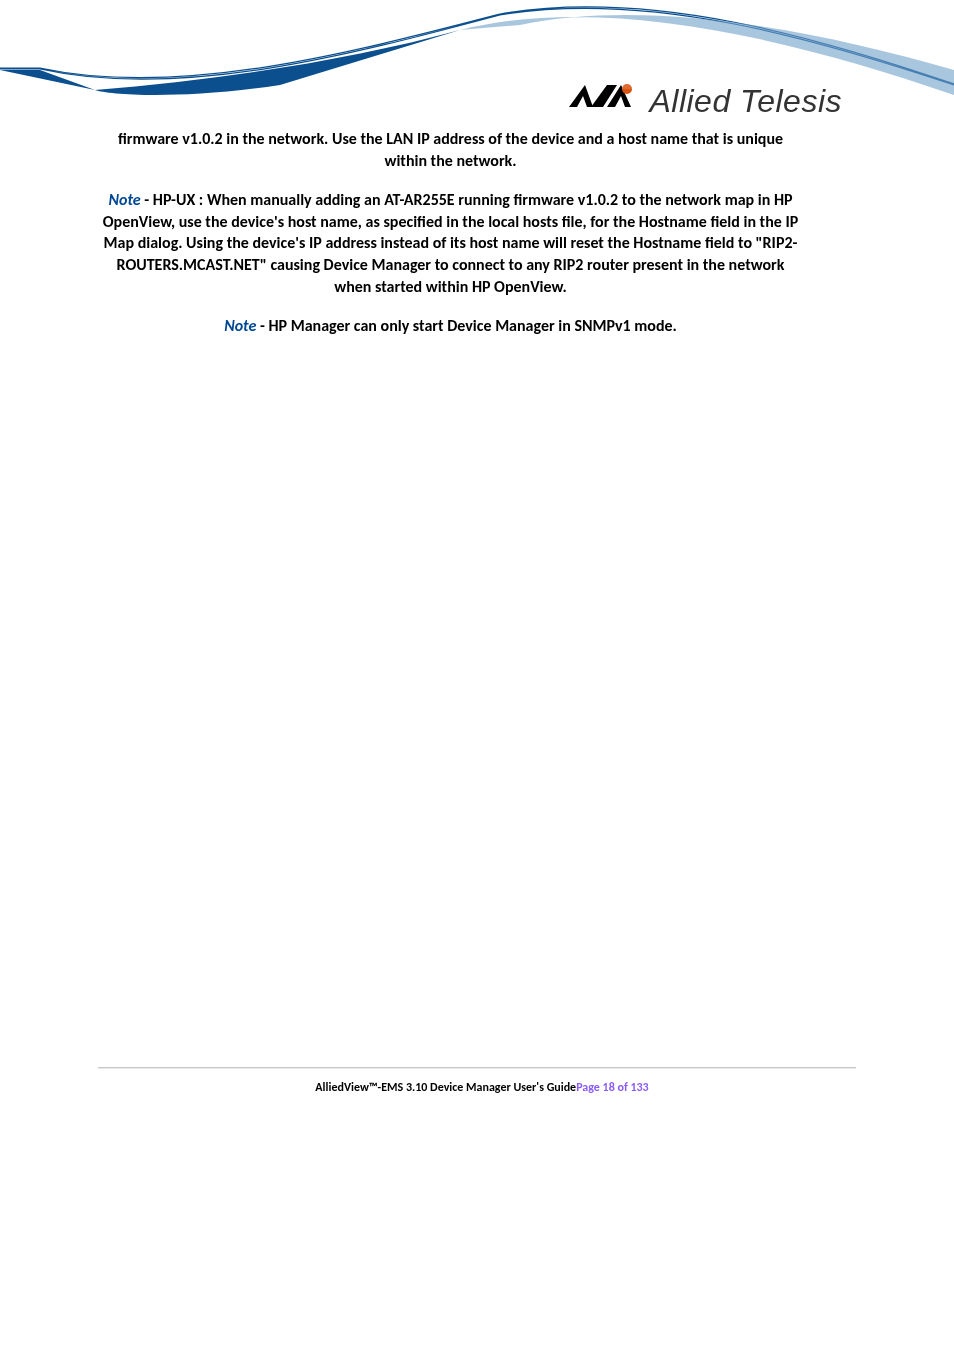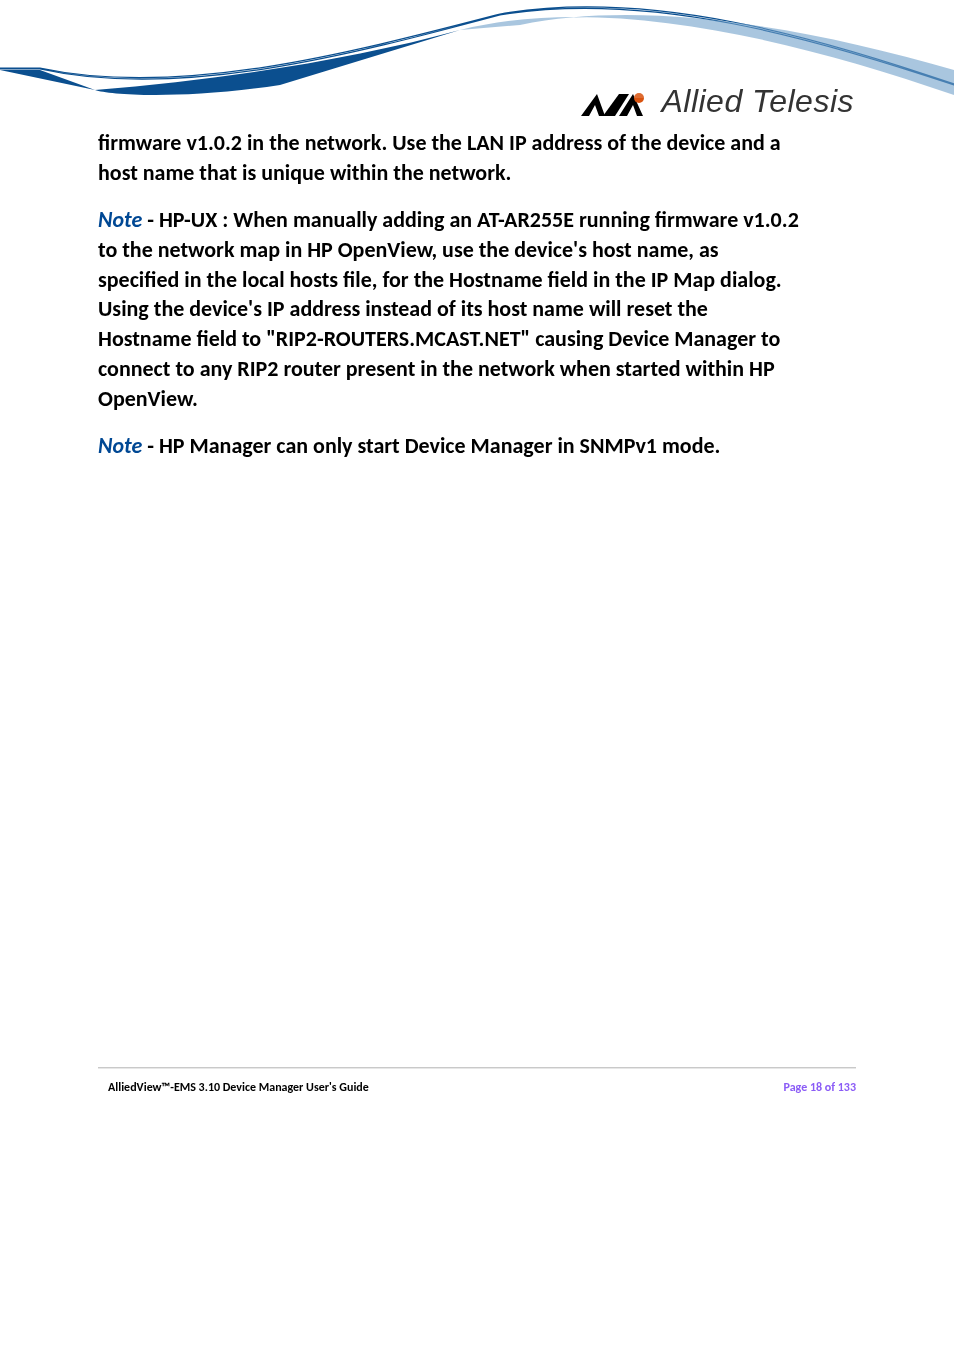--- a/index.html
+++ b/index.html
@@ -1,25 +1,25 @@
 <!DOCTYPE html>
 <html><head>
 <meta charset="utf-8">
 <style>
   * { box-sizing: border-box; margin: 0; padding: 0; }
   html, body { width: 954px; height: 1351px; background: #ffffff; font-family: "Gill Sans", "Gill Sans MT", Calibri, "Trebuchet MS", sans-serif; color: #000; }
   .page { position: relative; width: 954px; height: 1351px; }
   .header-art { position: absolute; top: 0; left: 0; width: 954px; height: 120px; }
-  .brand { position: absolute; top: 83px; right: 100px; display: flex; align-items: flex-end; gap: 10px; }
+  .brand { position: absolute; top: 83px; right: 112px; display: flex; align-items: flex-start; gap: 10px; }
   .brand-text { font-family: "Gill Sans", "Lucida Sans", sans-serif; font-size: 32px; font-style: italic; color: #333; letter-spacing: 0.5px; }
   .content { position: absolute; top: 128px; left: 98px; width: 705px; line-height: 1.35; }
-  .para { font-size: 22px; font-weight: 700; color: #000; margin-bottom: 18px; }
+  .para { font-size: 16px; font-weight: 700; color: #000; margin-bottom: 18px; text-align: center; }
   .note-label { color: #004894; font-style: italic; font-weight: 700; }
   .footer-line { position: absolute; left: 98px; top: 1067px; width: 758px; height: 0; border-top: 1px solid #c9c9c9; border-bottom: 1px solid #e7e7e7; }
-  .footer { position: absolute; left: 108px; top: 1080px; width: 748px; display: flex; justify-content: space-between; font-size: 12px; font-weight: 700; }
+  .footer { position: absolute; left: 108px; top: 1080px; width: 748px; display: flex; justify-content: center; font-size: 12px; font-weight: 700; }
   .footer-left { color: #000; }
   .footer-right { color: #8b5cf6; }
 </style>
 </head>
 <body>
 
 <div class="page">
 
   <svg class="header-art" viewBox="0 0 954 120" preserveAspectRatio="none">
     <path d="M 0 70 L 40 70 L 95 90 C 220 80, 350 60, 460 30 L 280 85 C 180 100, 110 95, 95 90" fill="#0b4f8f"></path>

